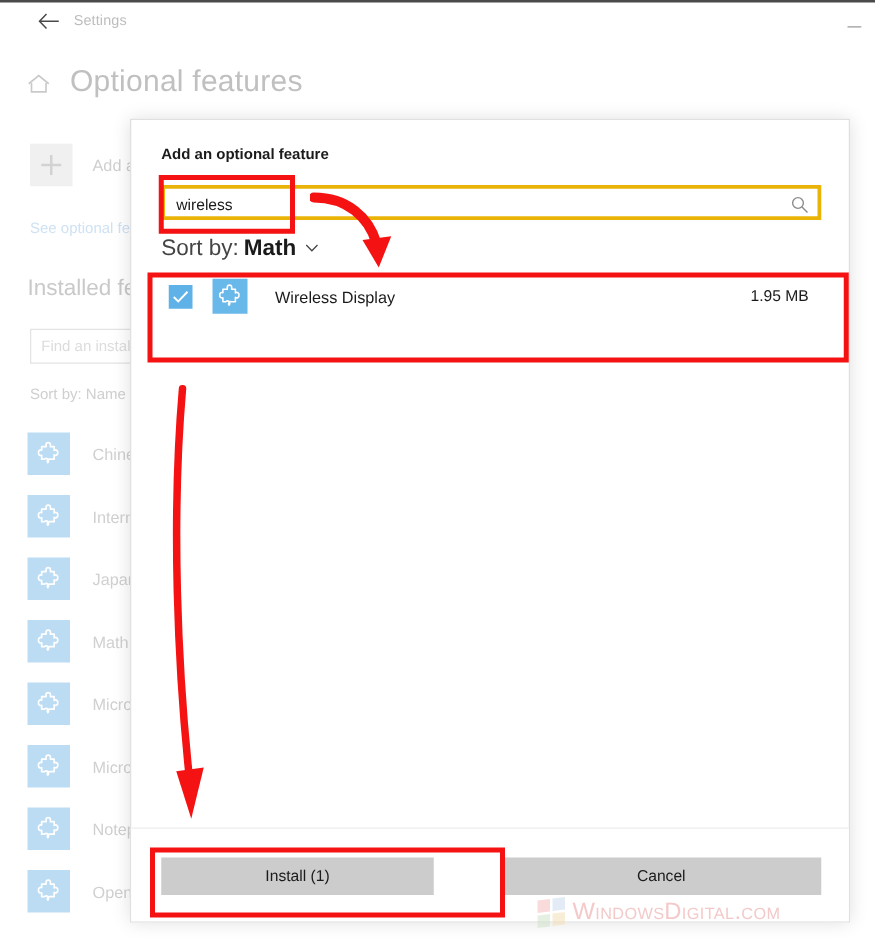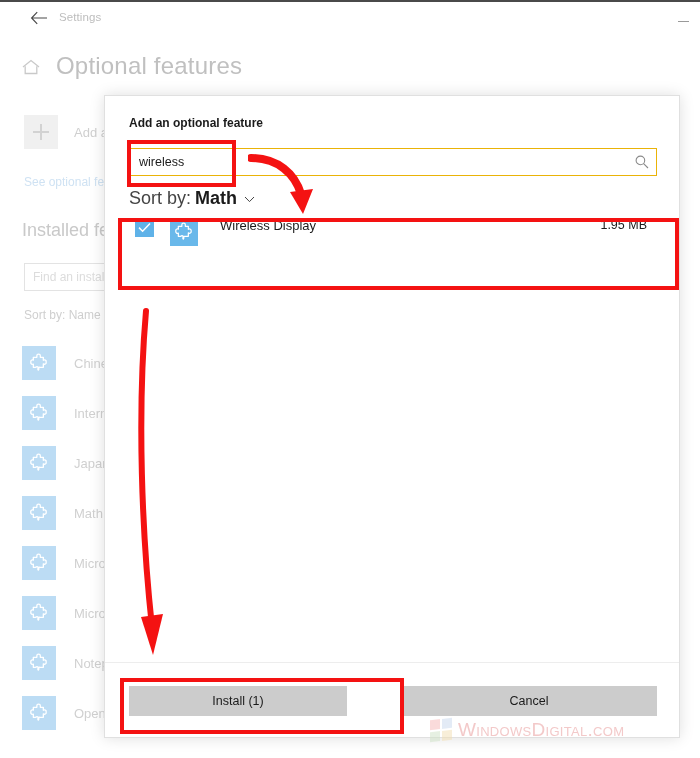--- a/index.html
+++ b/index.html
@@ -190,21 +190,21 @@
     left: 24px; top: 20px;
     font-size: 12px;
     color: #1b1b1b;
     font-weight: 700;
   }
 
   #dialog-search {
     position: absolute;
     left: 24px; top: 52px;
     width: 528px; height: 28px;
-    border: 1px solid #eab308;
+    border: 3px solid #eab308;
     background: #ffffff;
     box-sizing: border-box;
   }
   #dialog-search-value {
     position: absolute;
     left: 9px; top: 0;
     height: 26px;
     line-height: 26px;
     font-size: 12.5px;
     color: #1b1b1b;
@@ -231,21 +231,21 @@
   #dialog-sort .chev { margin-left: 7px; color: #444; font-size: 10px; position: relative; top: 1px; }
 
   #results-list {
     position: absolute;
     left: 24px; top: 122px;
     width: 528px;
   }
   #result-row {
     height: 38px;
     display: flex;
-    align-items: flex-start;
+    align-items: center;
     padding: 0 4px 0 6px;
     box-sizing: border-box;
   }
   #result-checkbox {
     width: 19px; height: 19px;
     background: #5fb2e8;
     display: flex;
     align-items: center;
     justify-content: center;
     flex: none;

